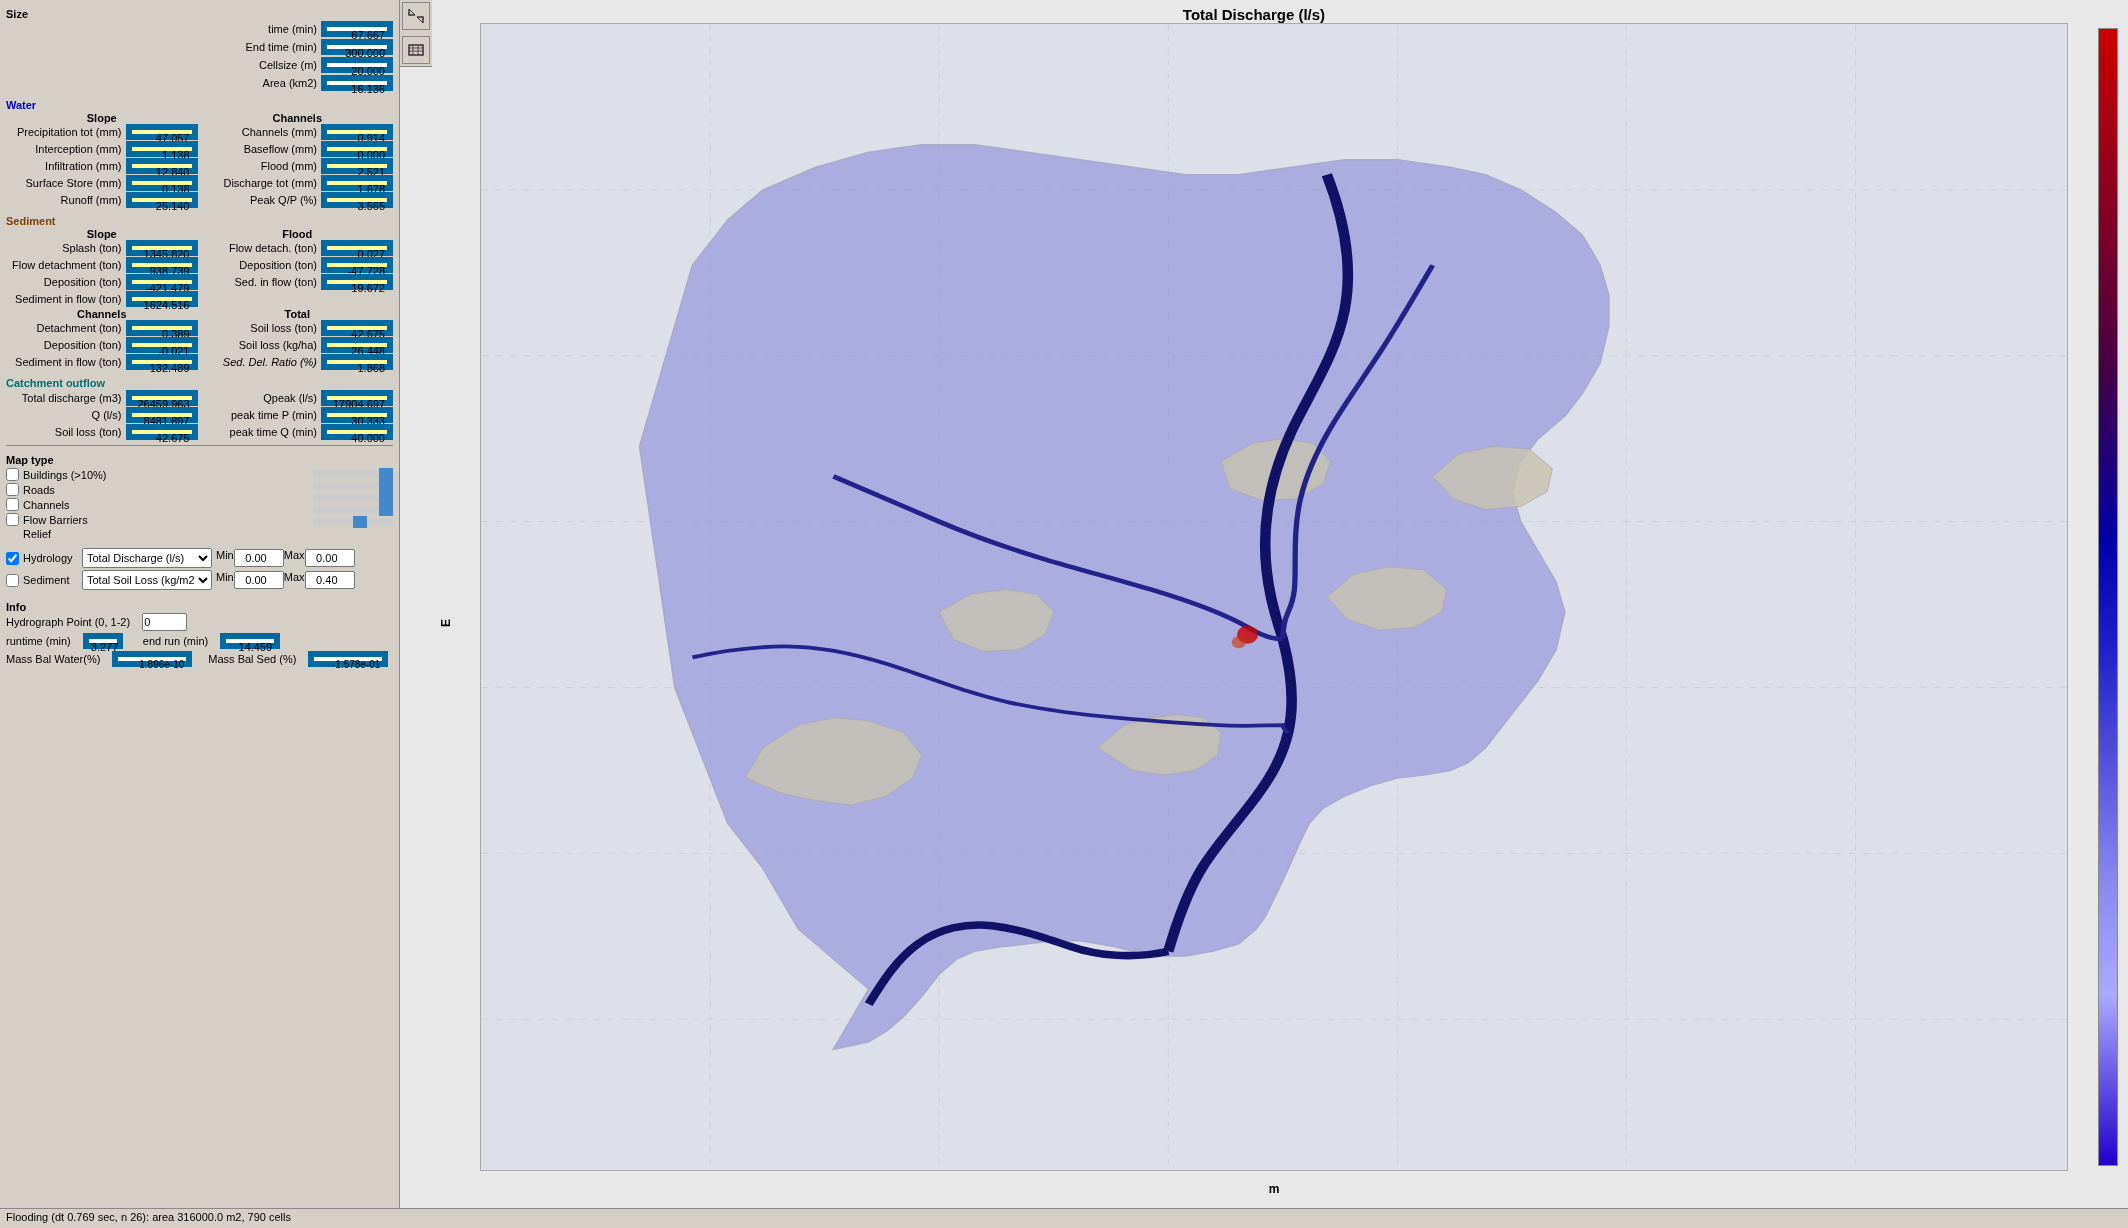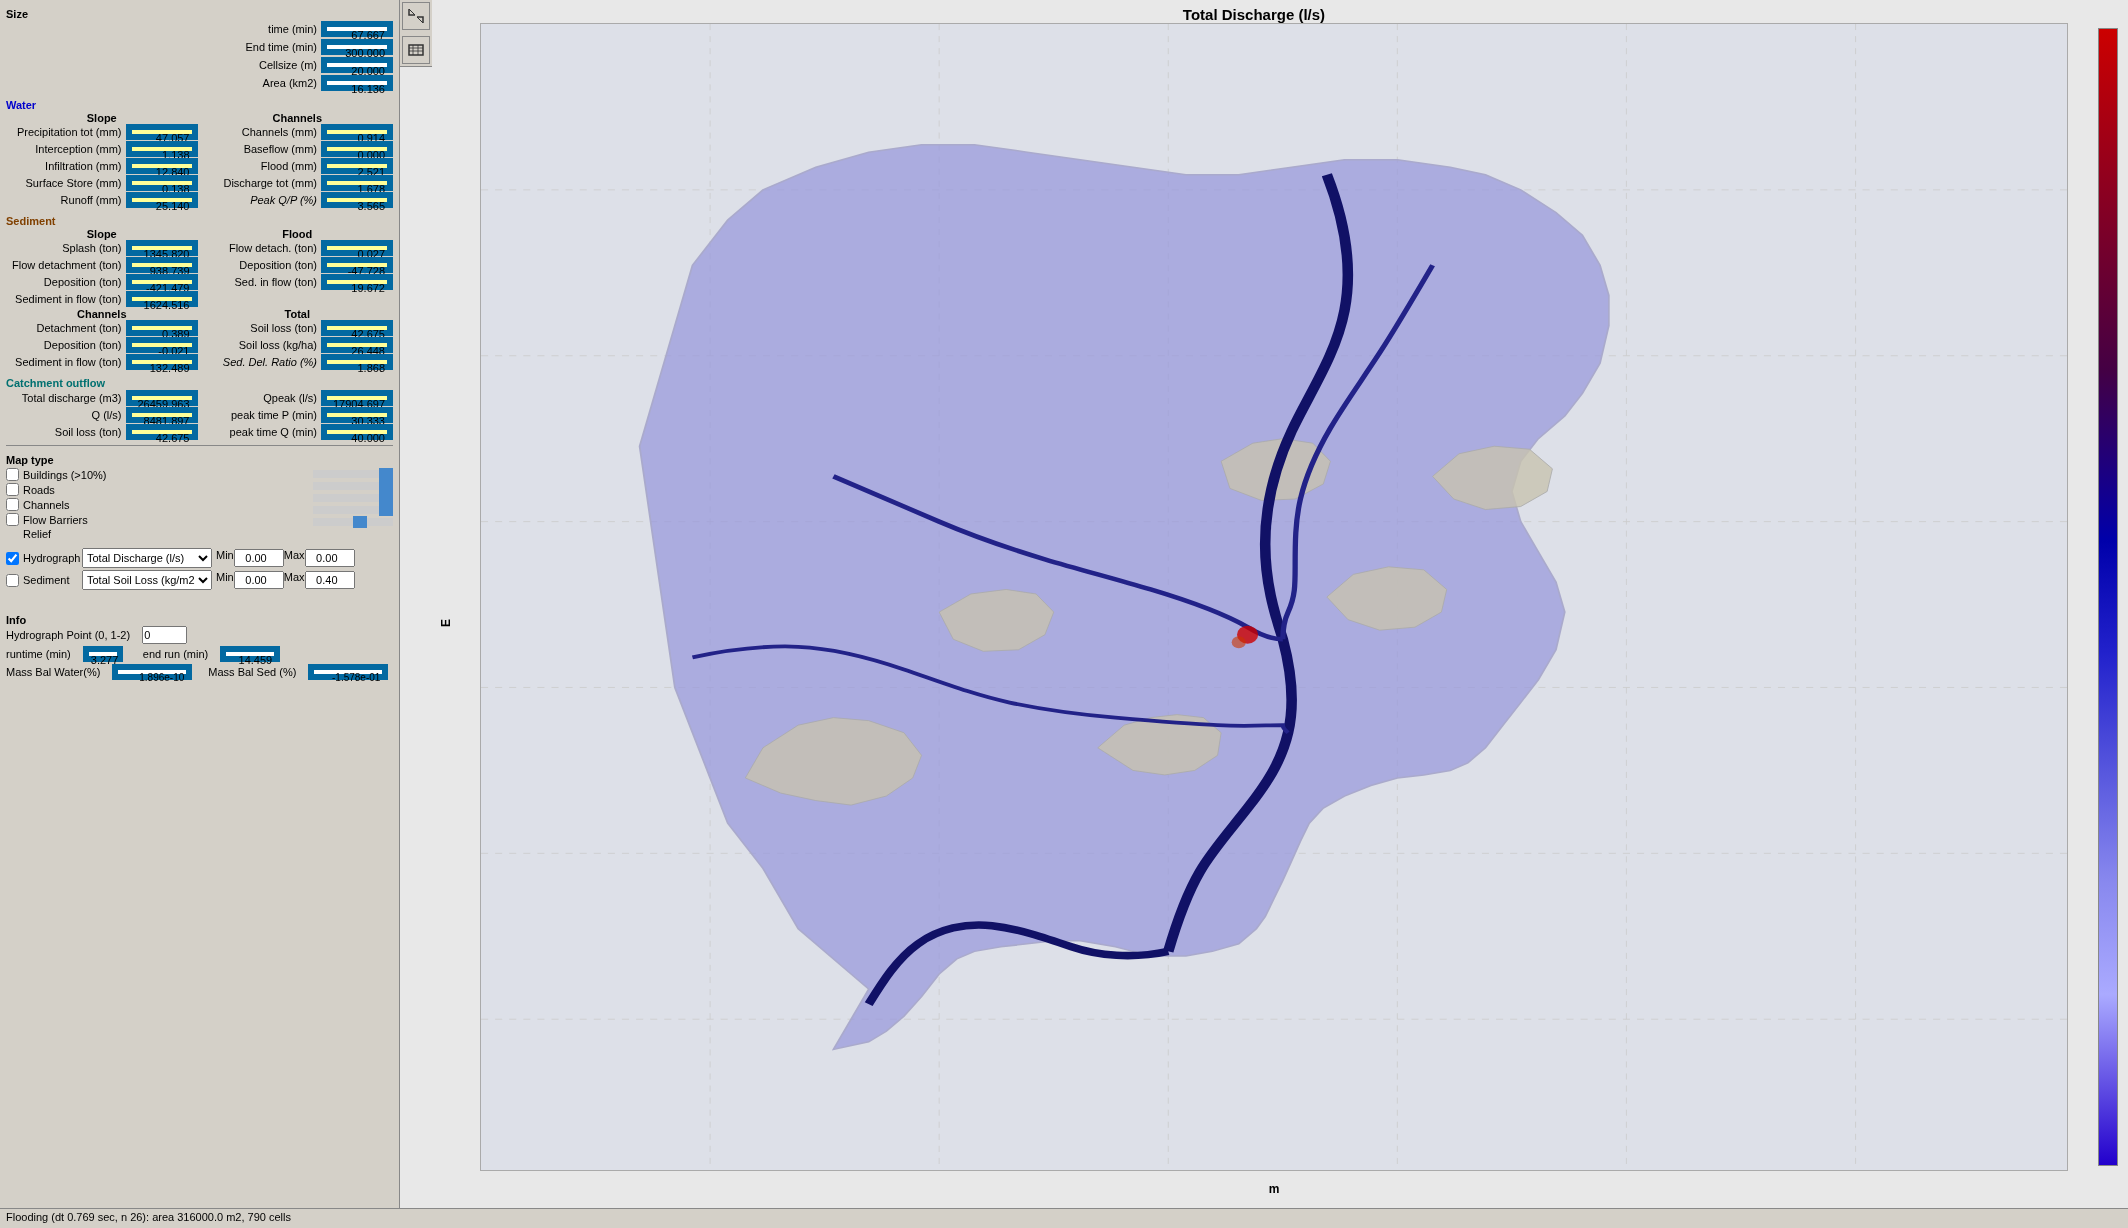--- a/index.html
+++ b/index.html
@@ -134,21 +134,21 @@
       display: flex;
     }
     .hs-input {
       width: 50px;
       height: 18px;
       font-size: 11px;
       text-align: right;
     }
     
     .info-section {
-      margin-top: 20px;
+      margin-top: 7px;
     }
     .info-title {
       font-weight: bold;
     }
     .info-row {
       display: flex;
       align-items: center;
       gap: 12px;
       margin-bottom: 2px;
     }
@@ -252,21 +252,21 @@
           </div>
           <div class="row">
             <span class="row-label">Flood (mm)</span>
             <span class="row-value">2.521</span>
           </div>
           <div class="row">
             <span class="row-label">Discharge tot (mm)</span>
             <span class="row-value">1.678</span>
           </div>
           <div class="row">
-            <span class="row-label" style="font-style:italic">Peak Q/P (%)</span>
+            <span class="row-label" style="">Peak Q/P (%)</span>
             <span class="row-value">3.565</span>
           </div>
         </div>
       </div>
     </div>
 
     <div>
       <div class="section-title brown">Sediment</div>
       <div class="two-col">
         <div class="col">
@@ -426,21 +426,21 @@
             </div>
           </div>
         </div>
       </div>
     </div>
 
     <div class="hydro-sed-section">
 
       <div class="hs-row">
         <input type="checkbox" checked="" style="">
-        <span class="hs-label">Hydrograph</span>
+        <span class="hs-label">Hydrology</span>
         <select class="hs-dropdown">
           <option>Total Discharge (l/s)</option>
         </select>
         <div class="hs-minmax">
           <span>Min</span>
           <input type="number" class="hs-input" value="0.00" style="">
           <span>Max</span>
           <input type="number" class="hs-input" value="0.00" style="">
         </div>
       </div>

